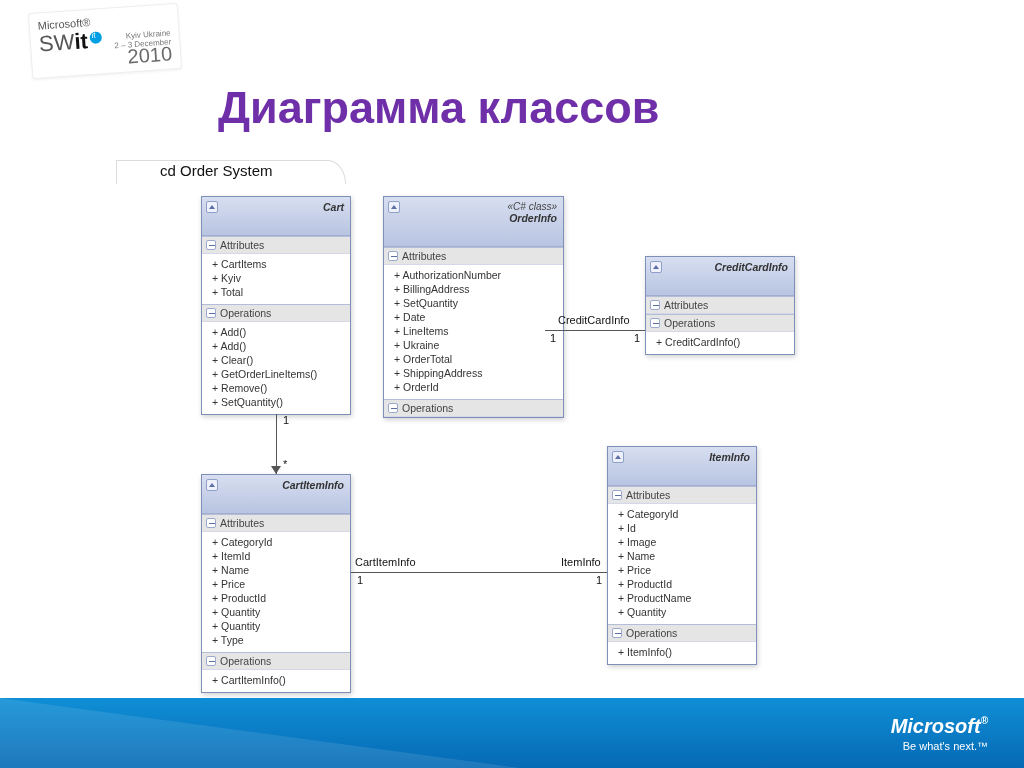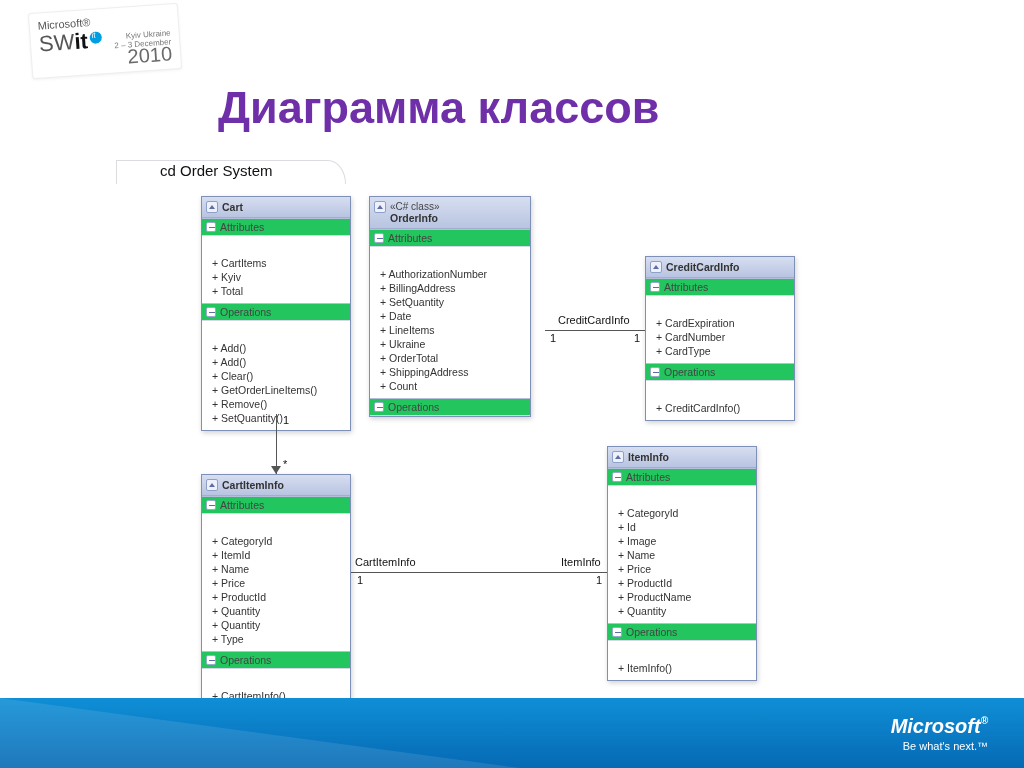--- a/index.html
+++ b/index.html
@@ -24,31 +24,31 @@
 
   
   .tab-border { position: absolute; left: 116px; top: 160px; width: 230px; height: 24px;
                 border: 1px solid #dcdce0; border-bottom: none; border-top-right-radius: 18px 24px;
                 background:#fff; }
   .tab-label { position:absolute; left: 152px; top: 162px; font-size: 15px; color: #111; margin-left: 8px; }
 
   
   .uml { position: absolute; border: 1px solid #7e90b8; background: #fff; font-size: 10.5px; color:#333;
          box-shadow: 1px 2px 5px rgba(0,0,0,.18); }
-  .uml .hdr { background: linear-gradient(#d7def0, #b8c4e1); padding: 4px 6px 4px 20px;
-              border-bottom: 1px solid #a2add0; font-weight: 700; text-align: left; position:relative; }
+  .uml .hdr { background: linear-gradient(#d7def0, #b8c4e1); padding: 4px 6px 22px 20px;
+              border-bottom: 1px solid #a2add0; font-weight: 700; text-align: right; position:relative;font-style:italic; }
   .uml .hdr .chev { position:absolute; left:4px; top:4px; width:12px; height:12px; border:1px solid #8ea0c8;
                     background:#eef1fb; border-radius:2px; display:flex; align-items:center; justify-content:center; }
   .uml .hdr .chev::after { content:""; width:0;height:0;border-left:3px solid transparent;border-right:3px solid transparent;border-bottom:4px solid #5c6fa4; }
   .uml .stereo { font-size: 10px; font-weight: 400; color:#444; display:block; }
   .uml .sect { border-top: 1px solid #b5bed8; }
-  .uml .shdr { background: #22c55e; padding: 2px 6px 2px 18px; border-bottom: 1px solid #d4d8e8; color:#444; position:relative; }
+  .uml .shdr { background: #e5e5e5; padding: 2px 6px 2px 18px; border-bottom: 1px solid #d4d8e8; color:#444; position:relative; }
   .uml .shdr .m { position:absolute; left:4px; top:3px; width:10px;height:10px;border:1px solid #9aa9cd;background:#fff;border-radius:2px; }
   .uml .shdr .m::after { content:""; position:absolute; left:2px; top:4px; width:6px; height:1px; background:#5c6fa4; }
-  .uml ul { list-style:none; padding: 20px 4px 5px 10px; }
+  .uml ul { list-style:none; padding: 3px 4px 5px 10px; }
   .uml li { padding: 1px 0; white-space: nowrap; }
 
   
   .hline { position:absolute; height:1px; background:#555; }
   .vline { position:absolute; width:1px; background:#555; }
   .card  { position:absolute; font-size:11px; color:#111; }
   .role  { position:absolute; font-size:11px; color:#111; }
   .arrow { position:absolute; width:0;height:0;border-left:5px solid transparent;border-right:5px solid transparent;border-top:8px solid #555; }
 
   
@@ -101,52 +101,47 @@
           <li>+ Add()</li>
           <li>+ Add()</li>
           <li>+ Clear()</li>
           <li>+ GetOrderLineItems()</li>
           <li>+ Remove()</li>
           <li>+ SetQuantity()</li>
         </ul>
       </div>
   </div>
 
-  <div class="uml" style="left:369px; top:196px; width:162px;">
+  <div class="uml" style="left:383px; top:196px; width:181px;">
     <div class="hdr"><span class="chev"></span>
       <span class="stereo">«C# class»</span>
       <span>OrderInfo</span></div>
     <div class="sect">
         <div class="shdr"><span class="m"></span><span>Attributes</span></div>
       <ul>
           <li>+ AuthorizationNumber</li>
           <li>+ BillingAddress</li>
           <li>+ SetQuantity</li>
           <li>+ Date</li>
           <li>+ LineItems</li>
           <li>+ Ukraine</li>
           <li>+ OrderTotal</li>
           <li>+ ShippingAddress</li>
-          <li>+ Count</li>
+          <li>+ OrderId</li>
         </ul>
       </div>
     <div class="sect">
         <div class="shdr"><span class="m"></span><span>Operations</span></div>
       </div>
   </div>
 
   <div class="uml" style="left:645px; top:256px; width:150px;">
     <div class="hdr"><span class="chev"></span><span>CreditCardInfo</span></div>
     <div class="sect">
         <div class="shdr"><span class="m"></span><span>Attributes</span></div>
-      <ul>
-          <li>+ CardExpiration</li>
-          <li>+ CardNumber</li>
-          <li>+ CardType</li>
-        </ul>
       </div>
     <div class="sect">
         <div class="shdr"><span class="m"></span><span>Operations</span></div>
       <ul>
           <li>+ CreditCardInfo()</li>
         </ul>
       </div>
   </div>
 
   <div class="uml" style="left:201px; top:474px; width:150px;">

